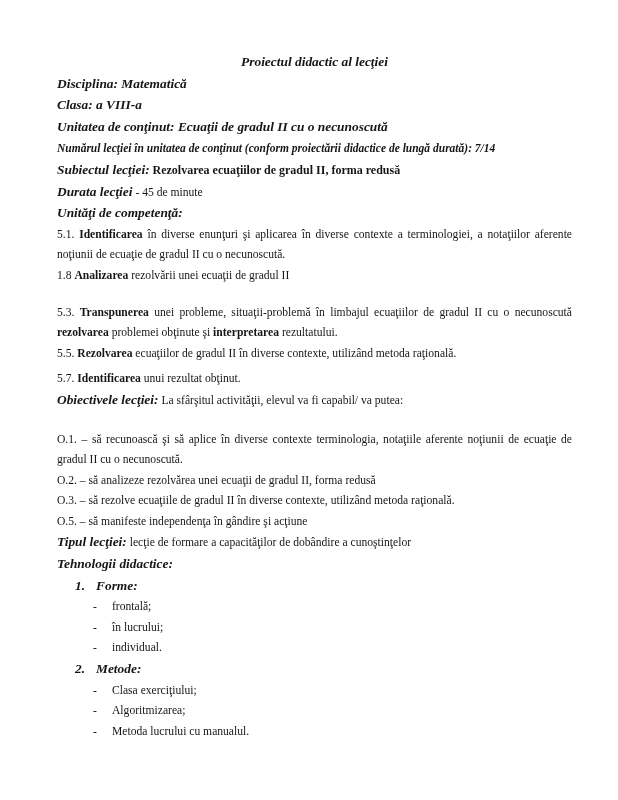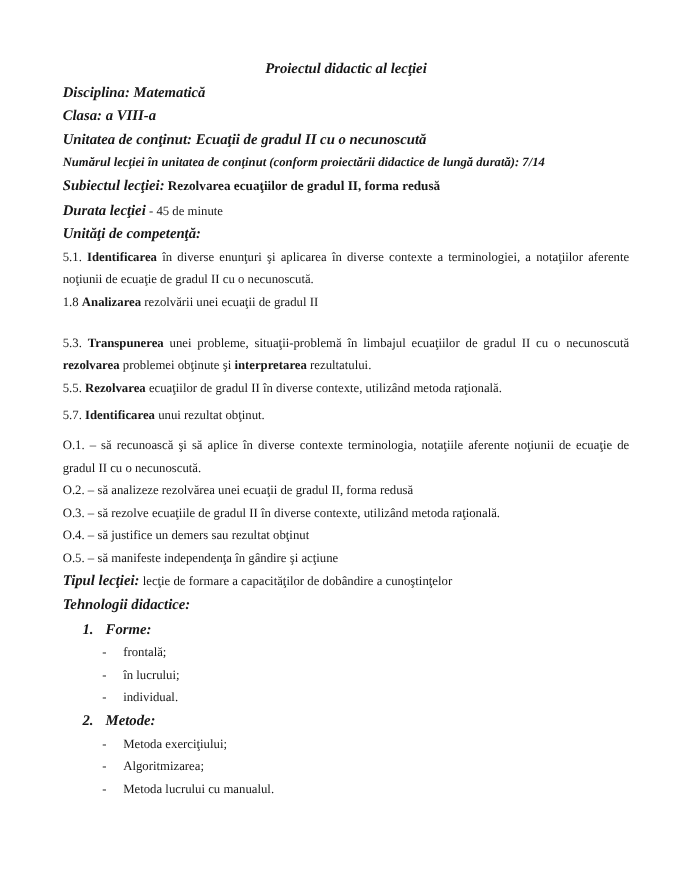--- a/index.html
+++ b/index.html
@@ -12,21 +12,21 @@
   .para { margin: 0; font-size: 11.6px; line-height: 20.6px; }
   .title-para { text-align: center; }
   .hd { font-weight: bold; font-style: italic; font-size: 13.4px; }
   .hd-sm { font-weight: bold; font-style: italic; font-size: 11.5px; }
   .kw { font-weight: bold; }
   .bval { font-weight: bold; font-size: 12px; }
   .just { text-align: justify; }
   .nowrap { white-space: nowrap; }
   .gap4 { margin-top: 16px; }
   .gap5 { margin-top: 5px; }
-  .gap2 { margin-top: 6px; }
+  .gap2 { margin-top: 18px; }
   .numitem { padding-left: 18px; }
   .num { display: inline-block; width: 21px; }
   .dashitem { padding-left: 36px; }
   .dash { display: inline-block; width: 19px; }
 </style>
 </head>
 <body>
 
 <div class="page">
 
@@ -49,45 +49,45 @@
   <p class="para just"><span>5.1.</span> <span class="kw">Identificarea</span> <span>în diverse enunţuri şi aplicarea în diverse contexte a terminologiei, a notaţiilor aferente noţiunii de ecuaţie de gradul II cu o necunoscută.</span></p>
 
   <p class="para nowrap"><span>1.8</span> <span class="kw">Analizarea</span> <span>rezolvării unei ecuaţii de gradul II</span></p>
 
   <p class="para just gap4"><span>5.3.</span> <span class="kw">Transpunerea</span> <span>unei probleme, situaţii-problemă în limbajul ecuaţiilor de gradul II cu o necunoscută</span> <span class="kw">rezolvarea</span> <span>problemei obţinute şi</span> <span class="kw">interpretarea</span> <span>rezultatului.</span></p>
 
   <p class="para nowrap"><span>5.5.</span> <span class="kw">Rezolvarea</span> <span>ecuaţiilor de gradul II în diverse contexte, utilizând metoda raţională.</span></p>
 
   <p class="para nowrap gap5"><span>5.7.</span> <span class="kw">Identificarea</span> <span>unui rezultat obţinut.</span></p>
 
+  <p class="para nowrap"><span class="hd">Obiectivele lecţiei:</span> <span>La sfârşitul activităţii, elevul va fi capabil/ va putea:</span></p>
 
   <p class="para just gap2"><span>O.1. – să recunoască şi să aplice în diverse contexte  terminologia,  notaţiile aferente noţiunii de ecuaţie de gradul II cu o necunoscută.</span></p>
 
   <p class="para nowrap"><span>O.2. – să analizeze rezolvărea unei ecuaţii de gradul II, forma redusă</span></p>
 
   <p class="para nowrap"><span>O.3. – să rezolve ecuaţiile de gradul II în diverse contexte, utilizând metoda raţională.</span></p>
 
-  <p class="para nowrap"><span>O.4. – să justifice un demers sau rezultat obţinut</span></p>
 
   <p class="para nowrap"><span>O.5. – să manifeste independenţa în gândire şi acţiune</span></p>
 
   <p class="para nowrap"><span class="hd">Tipul lecţiei:</span> <span>lecţie de formare a capacităţilor de dobândire a cunoştinţelor</span></p>
 
   <p class="para nowrap"><span class="hd">Tehnologii didactice:</span></p>
 
   <p class="para nowrap numitem"><span class="num hd">1.</span><span class="hd">Forme:</span></p>
 
   <p class="para nowrap dashitem"><span class="dash">-</span><span>frontală;</span></p>
 
   <p class="para nowrap dashitem"><span class="dash">-</span><span>în lucrului;</span></p>
 
   <p class="para nowrap dashitem"><span class="dash">-</span><span>individual.</span></p>
 
   <p class="para nowrap numitem"><span class="num hd">2.</span><span class="hd">Metode:</span></p>
 
-  <p class="para nowrap dashitem"><span class="dash">-</span><span>Metoda exerciţiului;</span></p>
+  <p class="para nowrap dashitem"><span class="dash">-</span><span>Clasa exerciţiului;</span></p>
 
   <p class="para nowrap dashitem"><span class="dash">-</span><span>Algoritmizarea;</span></p>
 
 
   <p class="para nowrap dashitem"><span class="dash">-</span><span>Metoda lucrului cu manualul.</span></p>
 
 </div>
 
 </body></html>

